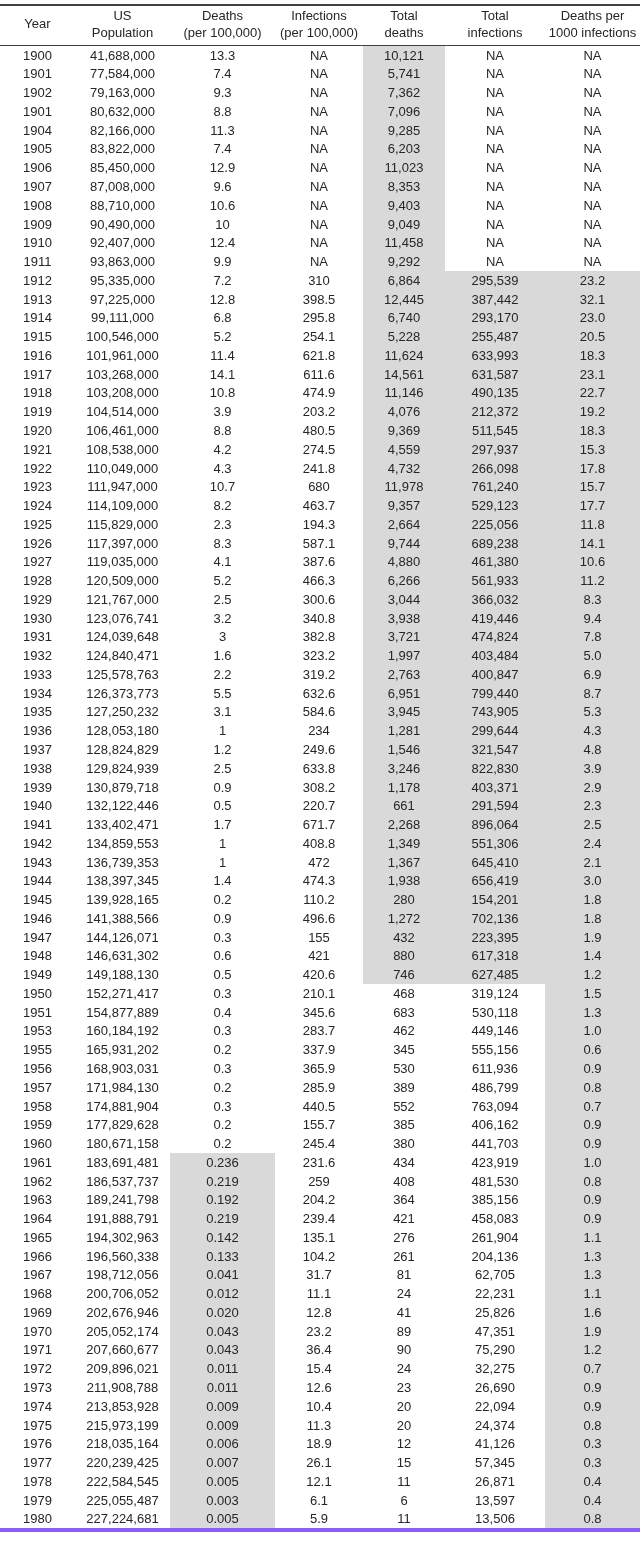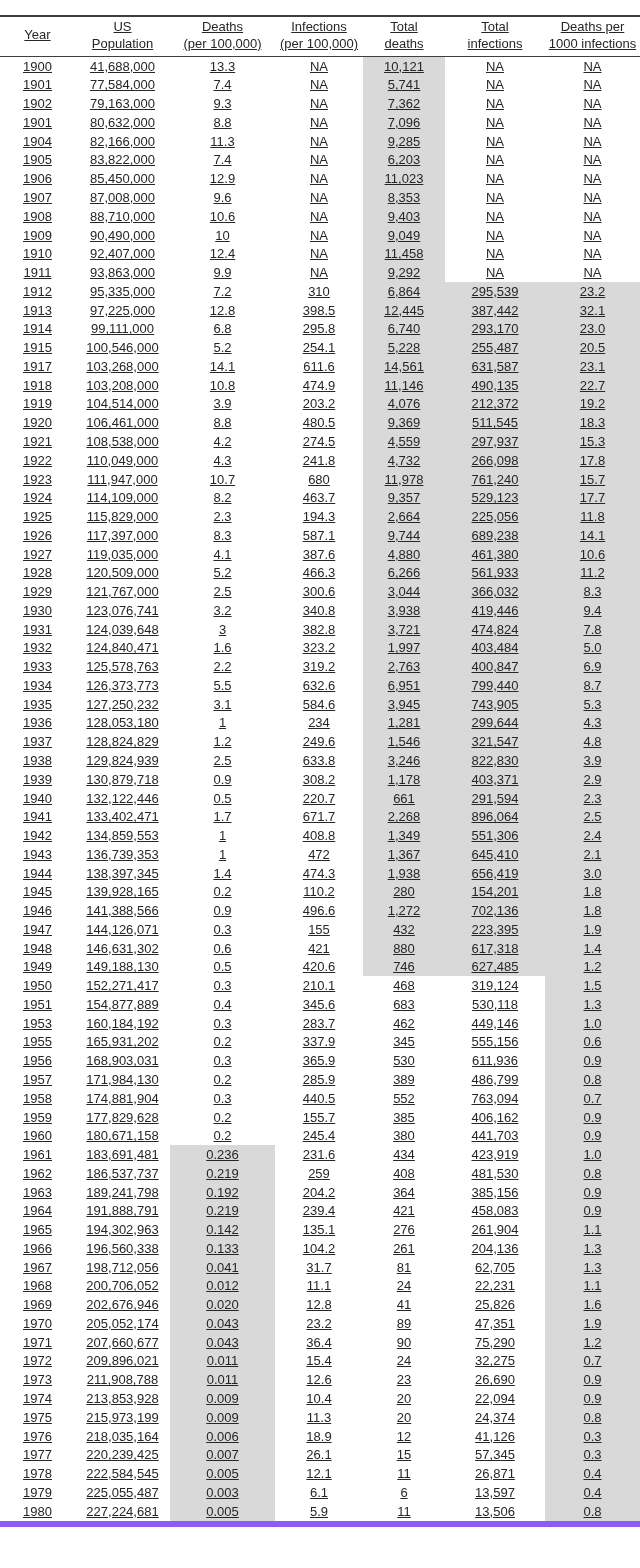--- a/index.html
+++ b/index.html
@@ -12,22 +12,21 @@
     height: 1568px;
     overflow: hidden;
     font-family: "Liberation Sans", sans-serif;
     color: #262626;
     -webkit-font-smoothing: antialiased;
   }
   table.data-table {
     border-collapse: collapse;
     table-layout: fixed;
     width: 640px;
-    margin-top: 15px;
-    text-decoration: underline;
+    margin-top: 4px;
   }
   col.c0 { width: 75px; }
   col.c1 { width: 95px; }
   col.c2 { width: 105px; }
   col.c3 { width: 88px; }
   col.c4 { width: 82px; }
   col.c5 { width: 100px; }
   col.c6 { width: 95px; }
   thead th {
     font-weight: normal;
@@ -45,21 +44,21 @@
     font-size: 13px;
     line-height: 1;
     text-align: center;
     vertical-align: middle;
     padding: 0;
     height: 18.78px;
     white-space: nowrap;
     overflow: hidden;
   }
   tbody tr:last-child td {
-    border-bottom: 6px solid #8b5cf6;
+    border-bottom: 4px solid #8b5cf6;
   }
   td.shaded {
     background: var(--hl, #d9d9d9);
   }
 </style>
 </head>
 <body>
 
 <table class="data-table">
   <colgroup>
@@ -221,20 +220,29 @@
       <tr>
         <td>1915</td>
         <td>100,546,000</td>
         <td>5.2</td>
         <td>254.1</td>
         <td class="shaded">5,228</td>
         <td class="shaded">255,487</td>
         <td class="shaded">20.5</td>
       </tr>
       <tr>
+        <td>1916</td>
+        <td>101,961,000</td>
+        <td>11.4</td>
+        <td>621.8</td>
+        <td class="shaded">11,624</td>
+        <td class="shaded">633,993</td>
+        <td class="shaded">18.3</td>
+      </tr>
+      <tr>
         <td>1917</td>
         <td>103,268,000</td>
         <td>14.1</td>
         <td>611.6</td>
         <td class="shaded">14,561</td>
         <td class="shaded">631,587</td>
         <td class="shaded">23.1</td>
       </tr>
       <tr>
         <td>1918</td>

